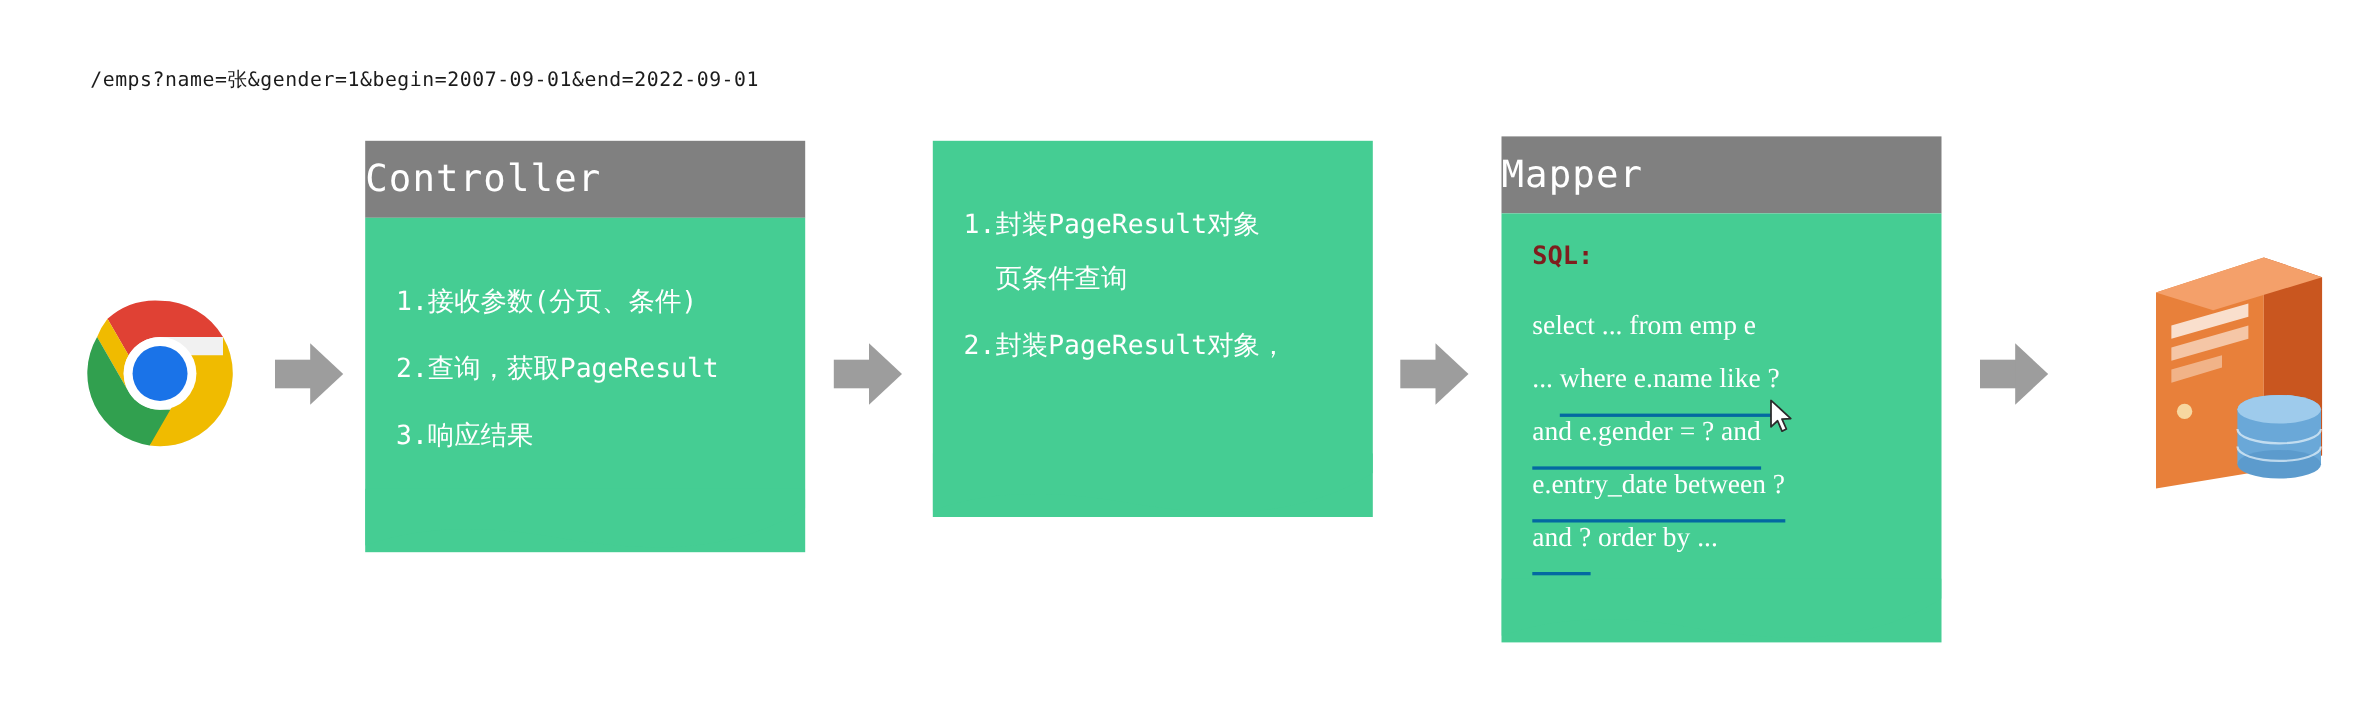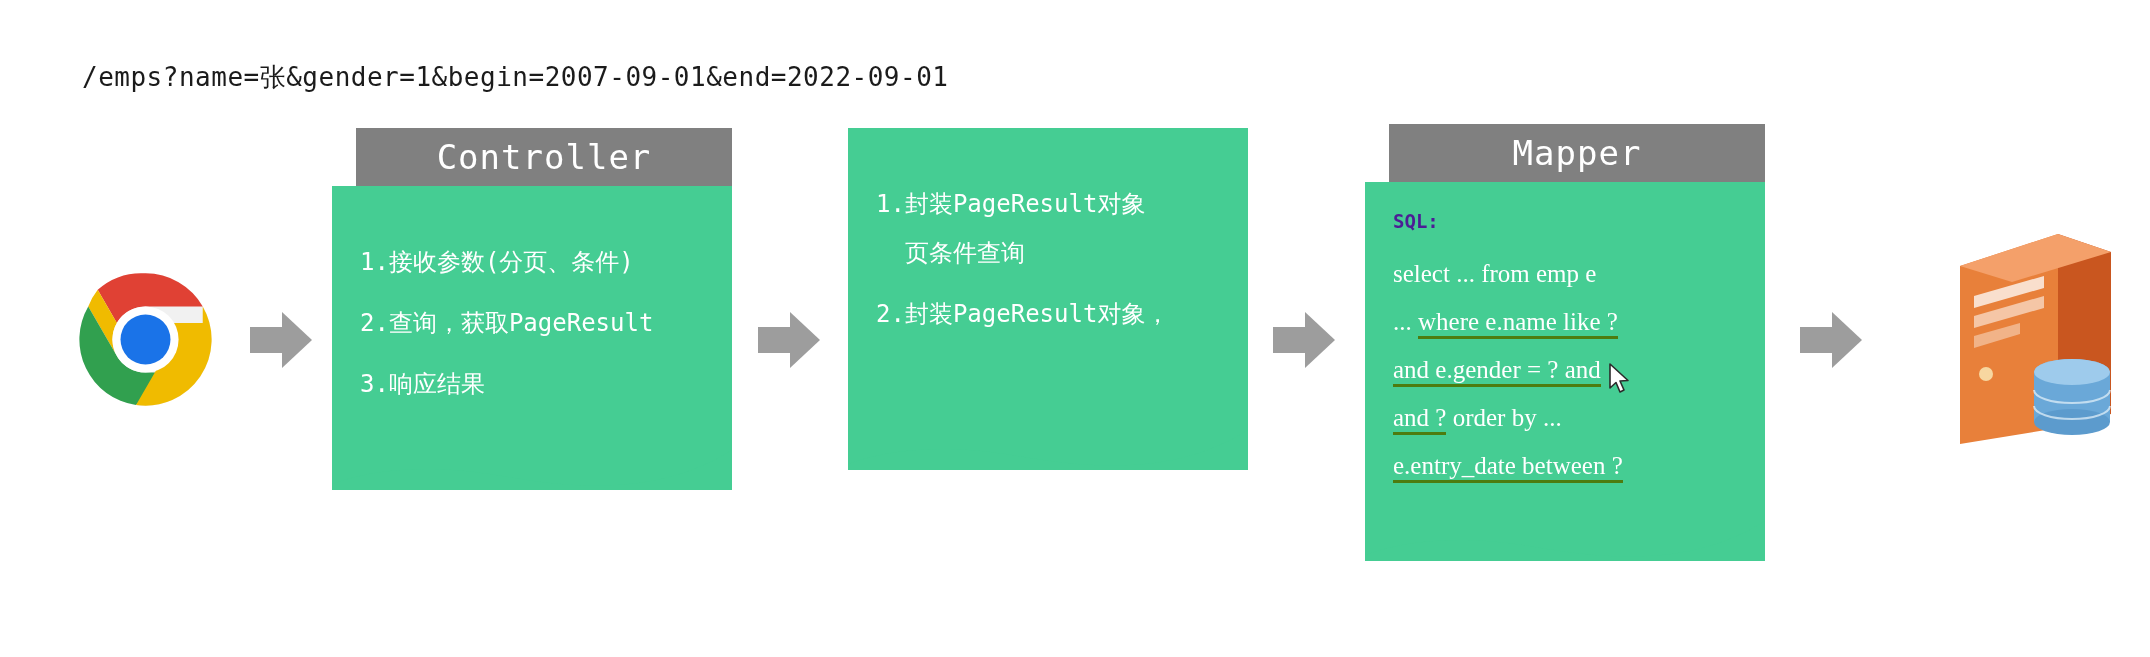--- a/index.html
+++ b/index.html
@@ -14,21 +14,21 @@
     font-family: "DejaVu Sans Mono", "Liberation Mono", monospace;
     position: relative;
   }
 
   
   .url-line {
     position: absolute;
     left: 82px;
     top: 60px;
     font-family: "DejaVu Sans Mono", "Liberation Mono", monospace;
-    font-size: 26px;
+    font-size: 18px;
     letter-spacing: 0.5px;
     color: #1b1b1b;
     white-space: nowrap;
   }
 
   
   .chrome-logo {
     position: absolute;
     left: 78px;
     top: 272px;
@@ -60,26 +60,24 @@
     border-bottom: 28px solid transparent;
     border-left: 30px solid #9d9d9d;
   }
 
   
   .card {
     position: absolute;
     width: 400px;
   }
   .card-header {
-    height: 58px;
+    height: 70px;
     background: #808080;
     display: flex;
     align-items: center;
-    justify-content: center;
-    margin-left: 24px;
   }
   .card-header-title {
     color: #ffffff;
     font-family: "DejaVu Sans Mono", "Liberation Mono", monospace;
     font-size: 34px;
     letter-spacing: 1px;
   }
   .card-body {
     background: #45cd93;
     position: relative;
@@ -110,37 +108,37 @@
   }
   .step-text {
     flex: 1 1 auto;
   }
   .step-text .l {
     display: block;
   }
 
   
   .sql-label {
-    color: #4c1d95;
-    font-family: "DejaVu Sans Mono", "Liberation Mono", monospace;
-    font-size: 19px;
+    color: #7f1d1d;
+    font-family: "DejaVu Sans Mono", "Liberation Mono", monospace;
+    font-size: 23px;
     font-weight: bold;
     line-height: 34px;
-    margin-bottom: 12px;
+    margin-bottom: 23px;
   }
   .sql-line {
     color: #ffffff;
     font-family: Liberation Serif, serif;
     font-size: 25px;
     line-height: 48px;
     white-space: pre;
   }
   .u {
-    border-bottom: 3px solid #4d7c0f;
-    padding-bottom: 1px;
+    border-bottom: 3px solid #0369a1;
+    padding-bottom: 18px;
   }
 
   
   .server {
     position: absolute;
     left: 1948px;
     top: 222px;
     width: 175px;
     height: 230px;
   }
@@ -250,23 +248,23 @@
   <div class="card-body">
     <div class="card-body-inner" style="padding-top:22px;">
       <div class="sql-label">SQL:</div>
 
       <div class="sql-line"><span>select ... from emp e</span></div>
 
       <div class="sql-line"><span>... </span><span class="u">where e.name like ?</span></div>
 
       <div class="sql-line"><span class="u">and e.gender = ? and</span></div>
 
+      <div class="sql-line"><span class="u">e.entry_date between ?</span></div>
+
       <div class="sql-line"><span class="u">and ?</span><span> order by ...</span></div>
-
-      <div class="sql-line"><span class="u">e.entry_date between ?</span></div>
 
       <div style="height:14px;"></div>
     </div>
     <svg class="card-wave" viewBox="0 0 400 58" preserveAspectRatio="none">
       <path d="M0,0 L400,0 L400,18 C330,62 250,58 170,44 C100,32 45,36 0,52 Z" fill="#45cd93"></path>
     </svg>
   </div>
 </div>
 
 <div class="arrow" style="left:1800px; top:312px;">

